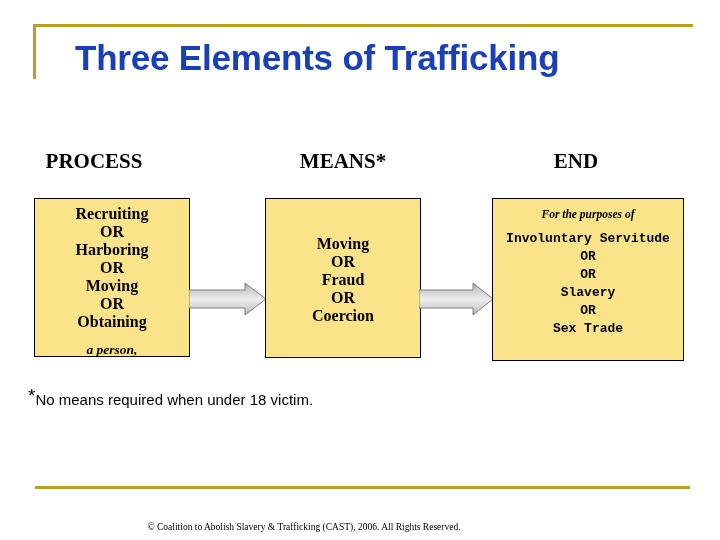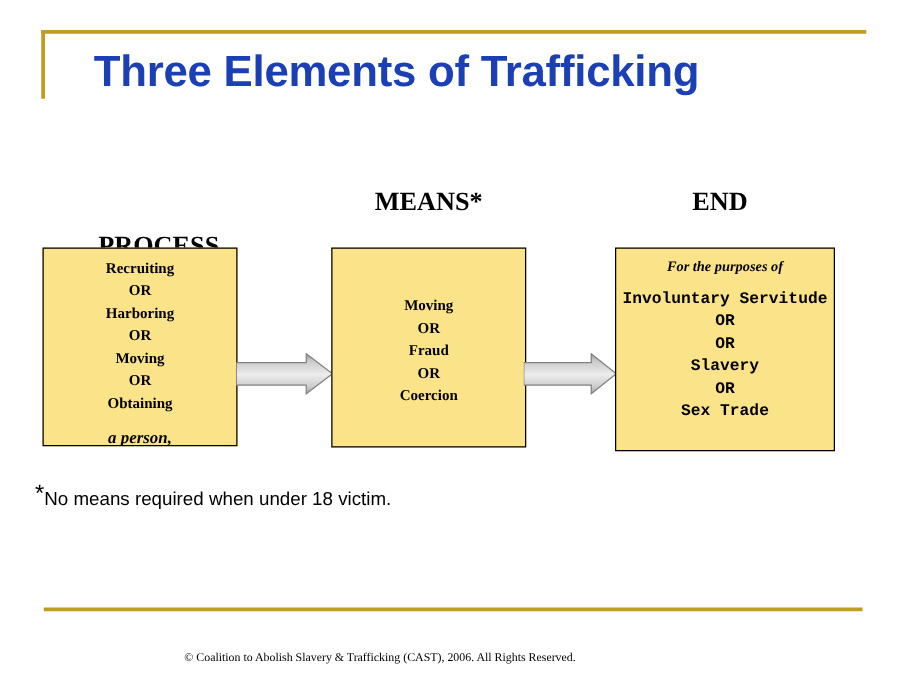--- a/index.html
+++ b/index.html
@@ -54,37 +54,37 @@
     position: absolute;
     top: 148px;
     font-family: "Liberation Serif", serif;
     font-weight: bold;
     font-size: 21px;
     line-height: 26px;
     color: #000000;
     text-align: center;
     white-space: nowrap;
   }
-  #header-process { left: 49px;  width: 156px; margin-top: 35px; }
+  #header-process { left: 16px;  width: 156px; }
   #header-means   { left: 265px; width: 156px; }
   #header-end     { left: 492px; width: 168px; }
 
   
   .element-box {
     position: absolute;
     box-sizing: border-box;
     background: #FBE38A;
     border: 1.5px solid #000000;
     color: #000000;
     text-align: center;
     overflow: hidden;
   }
   #box-process { left: 34px;  top: 198px; width: 156px; height: 159px; }
   #box-means   { left: 265px; top: 198px; width: 156px; height: 160px; }
-  #box-end     { left: 492px; top: 198px; width: 176px; height: 163px; }
+  #box-end     { left: 492px; top: 198px; width: 192px; height: 163px; }
 
   .box-inner {
     padding: 0 4px;
   }
   .box-lead {
     font-family: "Liberation Serif", serif;
     font-style: italic;
     font-weight: bold;
     font-size: 13px;
     line-height: 17px;
@@ -92,21 +92,21 @@
   .box-lead-sm {
     font-family: "Liberation Serif", serif;
     font-style: italic;
     font-weight: bold;
     font-size: 11.5px;
     line-height: 15px;
   }
   .box-line {
     font-family: "Liberation Serif", serif;
     font-weight: bold;
-    font-size: 12px;
+    font-size: 16px;
     line-height: 18px;
     white-space: nowrap;
   }
   .box-line.sm {
     font-size: 13px;
     font-family: Liberation Mono, monospace;
   }
   .box-foot {
     font-family: "Liberation Serif", serif;
     font-style: italic;

